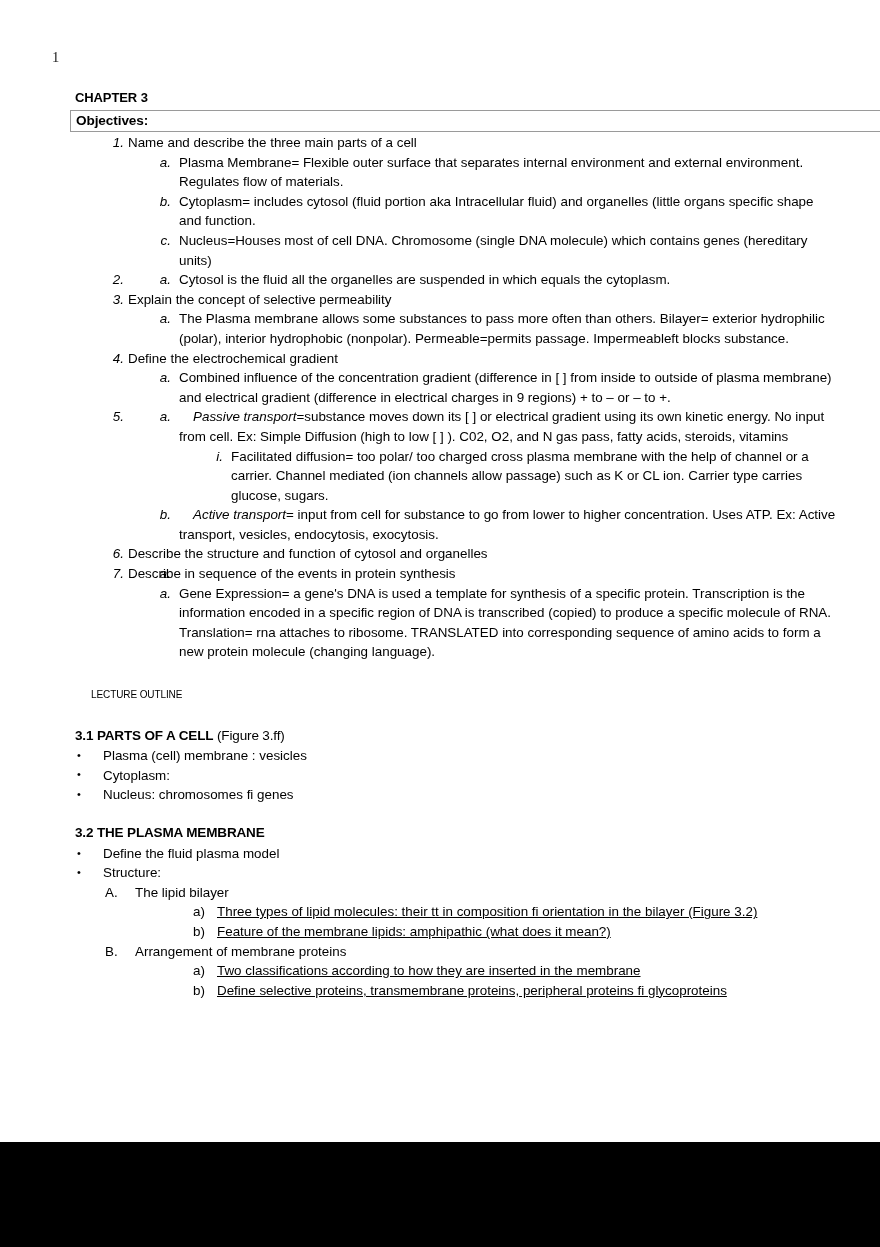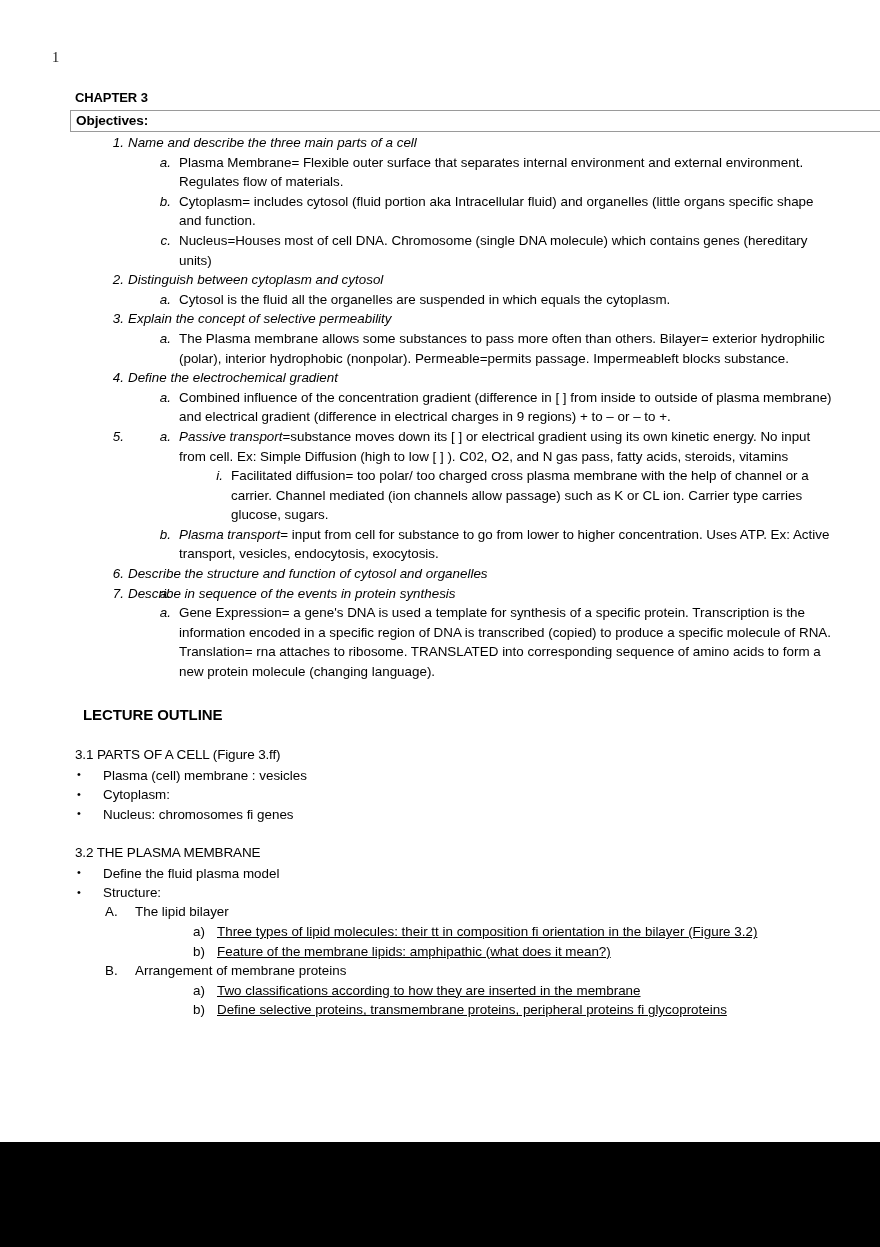--- a/index.html
+++ b/index.html
@@ -75,42 +75,41 @@
   .obj-item > .marker {
     position: absolute;
     left: 34px;
     top: 0;
     width: 20px;
     text-align: right;
     font-style: italic;
   }
   .obj-item > .txt {
     display: block;
-    font-style: italic;
   }
 
   .sub-list {
     margin: 0;
     padding: 0;
     list-style: none;
   }
   .sub-item {
     position: relative;
     padding-left: 51px;
   }
   .sub-item > .marker {
     position: absolute;
     left: 25px;
     top: 0;
     width: 18px;
     text-align: right;
     font-style: italic;
   }
   .sub-item > .txt { display: block; }
-  .sub-item > .txt .lead { font-style: italic; }
+  .sub-item > .txt .lead { font-style: italic; margin-left: 14px; }
 
   .roman-list {
     margin: 0;
     padding: 0;
     list-style: none;
   }
   .roman-item {
     position: relative;
     padding-left: 52px;
   }
@@ -124,33 +123,33 @@
   }
   .roman-item > .txt { display: block; }
 
   
   .outline {
     margin-top: 23px;
     font-size: 13.4px;
     line-height: 19.6px;
   }
   .outline-heading {
-    font-weight: bold;
-    font-size: 15px;
+    font-weight: normal;
+    font-size: 10px;
     letter-spacing: -0.1px;
-    margin: 0 0 2px 13px;
+    margin: 0 0 2px 21px;
   }
   .section-gap { height: 19px; }
 
   .section-heading {
     font-size: 13.5px;
     margin: 0 0 1px 5px;
     letter-spacing: -0.15px;
   }
-  .section-heading .strong { font-weight: normal; }
+  .section-heading .strong { font-weight: bold; }
 
   .bullet-list {
     margin: 0;
     padding: 0;
     list-style: none;
   }
   .bullet-item {
     position: relative;
     padding-left: 33px;
     line-height: 19.4px;
@@ -239,21 +238,20 @@
             <span class="txt">Cytoplasm= includes cytosol (fluid portion aka Intracellular fluid) and organelles (little organs specific shape and function.</span>
           </li>
           <li class="sub-item">
             <span class="marker">c.</span>
             <span class="txt">Nucleus=Houses most of cell DNA. Chromosome (single DNA molecule) which contains genes (hereditary units)</span>
           </li>
         </ul>
       </li>
       <li class="obj-item">
         <span class="marker">2.</span>
-        <span class="txt">Distinguish between cytoplasm and cytosol</span>
         <ul class="sub-list">
           <li class="sub-item">
             <span class="marker">a.</span>
             <span class="txt">Cytosol is the fluid all the organelles are suspended in which equals the cytoplasm.</span>
           </li>
         </ul>
       </li>
       <li class="obj-item">
         <span class="marker">3.</span>
         <span class="txt">Explain the concept of selective permeability</span>
@@ -282,21 +280,21 @@
             <span class="txt"><span class="lead">Passive transport</span>=substance moves down its [ ] or electrical gradient using its own kinetic energy. No input from cell. Ex:  Simple Diffusion (high to low [ ] ). C02, O2, and N gas pass, fatty acids, steroids, vitamins</span>
             <ul class="roman-list">
               <li class="roman-item">
                 <span class="marker">i.</span>
                 <span class="txt">Facilitated diffusion= too polar/ too charged cross plasma membrane with the help of channel or a carrier. Channel mediated (ion channels allow passage) such as K or CL ion. Carrier type carries glucose, sugars.</span>
               </li>
             </ul>
           </li>
           <li class="sub-item">
             <span class="marker">b.</span>
-            <span class="txt"><span class="lead">Plasma transport</span>= input from cell for substance to go from lower to higher concentration. Uses ATP. Ex: Active transport, vesicles, endocytosis, exocytosis.</span>
+            <span class="txt"><span class="lead">Active transport</span>= input from cell for substance to go from lower to higher concentration. Uses ATP. Ex: Active transport, vesicles, endocytosis, exocytosis.</span>
           </li>
         </ul>
       </li>
       <li class="obj-item">
         <span class="marker">6.</span>
         <span class="txt">Describe the structure and function of cytosol and organelles</span>
         <ul class="sub-list">
           <li class="sub-item">
             <span class="marker">a.</span>
             <span class="txt"></span>

